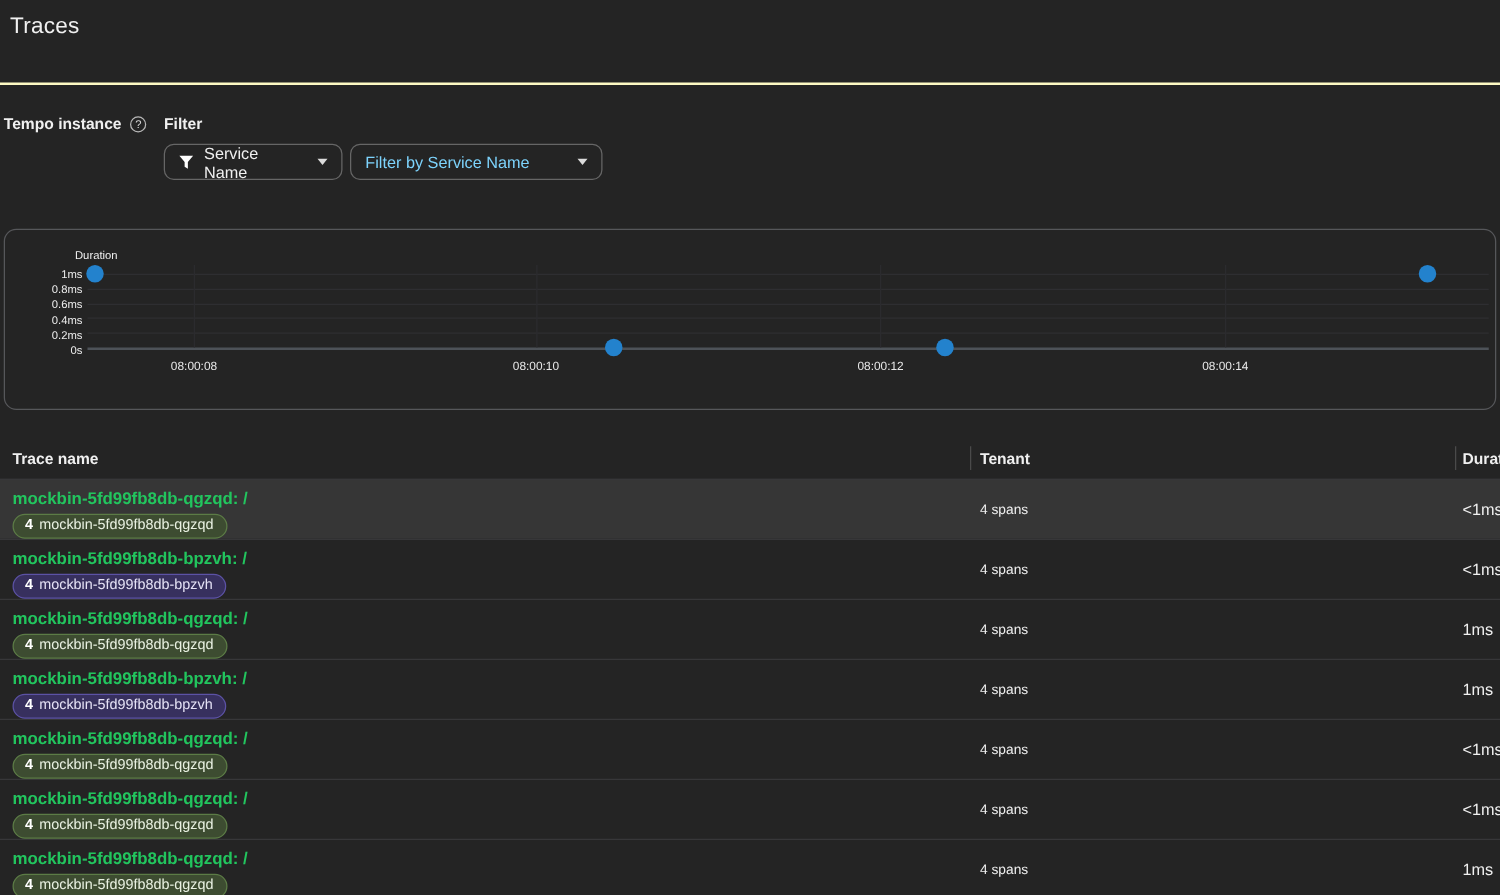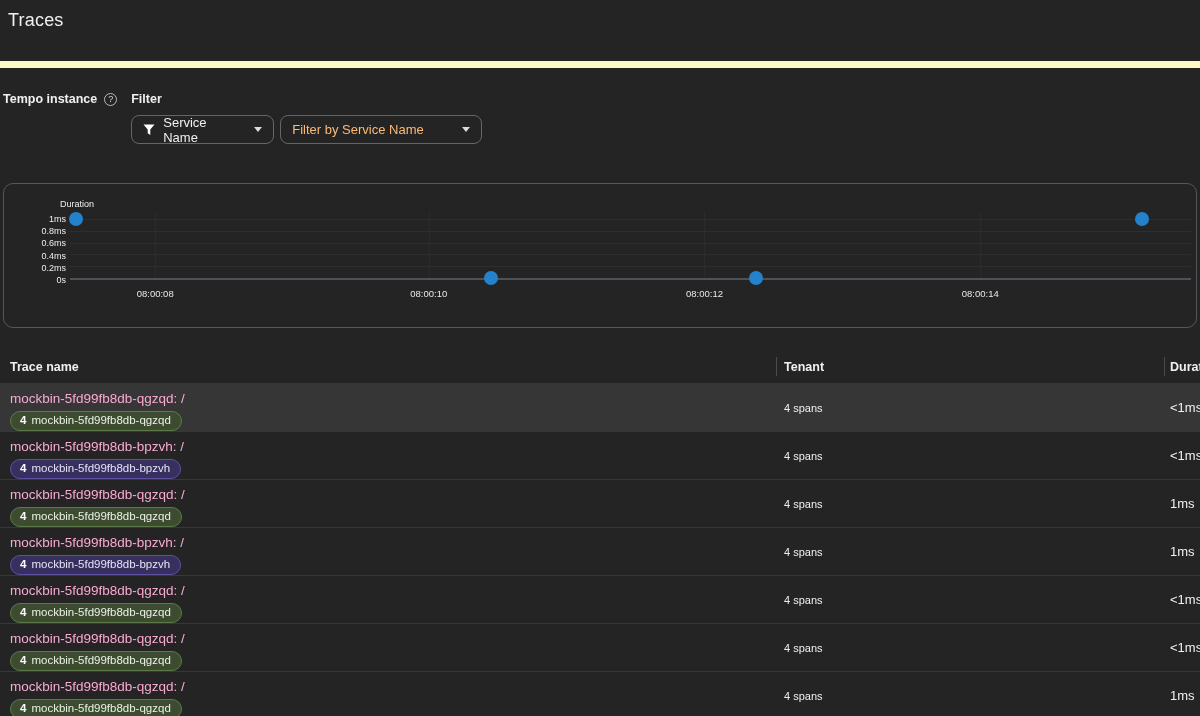--- a/index.html
+++ b/index.html
@@ -3,21 +3,21 @@
 <meta charset="utf-8">
 <style>
   * { box-sizing: border-box; margin: 0; padding: 0; }
   html,body { width:1200px; height:716px; overflow:hidden; }
   body {
     background:#242424; color:#f0f0f0;
     font-family:"Liberation Sans", sans-serif;
   }
 
   
-  .page-header { height:68px; border-bottom:7px solid #fef9c3; padding:10px 8px 0 8px; }
+  .page-header { height:68px; border-bottom:2px solid #fef9c3; padding:10px 8px 0 8px; }
   .page-title { font-size:18px; font-weight:500; letter-spacing:.2px; }
 
   
   .toolbar { display:flex; padding:24px 3px 0 3px; }
   .field { margin-right:14px; }
   .field-label { font-size:12.5px; font-weight:700; margin-bottom:9px; display:flex; align-items:center; }
   .help-icon {
     width:13px; height:13px; border:1px solid #b8b8b8; border-radius:50%;
     font-size:9px; font-weight:400; color:#d8d8d8; display:inline-flex;
     align-items:center; justify-content:center; margin-left:7px; cursor:pointer;
@@ -29,21 +29,21 @@
   }
   .select .grow { flex:1 1 auto; text-align:left; }
   .caret {
     width:0; height:0; margin-left:10px;
     border-left:4.5px solid transparent; border-right:4.5px solid transparent;
     border-top:5px solid #dcdcdc;
   }
   .w224 { width:224px; } .w152 { width:152px; } .w143 { width:143px; } .w202 { width:202px; }
   .filter-controls { display:flex; }
   .filter-controls .select + .select { margin-left:6px; }
-  .placeholder-text { color:#fdba74; }
+  .placeholder-text { color:#7dd3fc; }
   .funnel-icon { margin-right:8px; display:inline-flex; }
 
   
   .chart-panel {
     position:relative; margin:39px 3px 0 3px; height:145px;
     border:1px solid #56575a; border-radius:10px; background:#242424;
   }
   .chart-ylabel { position:absolute; left:56px; top:15px; font-size:9px; color:#f0f0f0; }
   .chart-yticks { position:absolute; left:0; top:35px; width:62px; height:61px; }
   .ytick { position:absolute; right:0; transform:translateY(-50%); font-size:9px; color:#ededed; white-space:nowrap; }
@@ -68,21 +68,21 @@
   .th-spans { width:388px; padding-left:8px; }
   .th-dur  { width:36px; padding-left:6px; overflow:visible; white-space:nowrap; }
   .th-spans::before, .th-dur::before {
     content:""; position:absolute; left:0; top:7px; height:19px; width:1px; background:#4a4a4a;
   }
   .trow { display:flex; height:48px; border-top:1px solid #373739; cursor:pointer; }
   .trow.highlight { background:#363636; }
   .td-name { width:776px; padding:7px 0 0 10px; }
   .td-spans { width:388px; padding-left:8px; display:flex; align-items:center; font-size:11px; }
   .td-dur { width:36px; padding-left:6px; display:flex; align-items:center; font-size:13px; white-space:nowrap; overflow:visible; }
-  .trace-name { font-size:13.5px; font-weight:400; color:#f9a8d4; }
+  .trace-name { font-size:13.5px; font-weight:700; color:#22c55e; }
   .badge {
     display:inline-flex; align-items:center; margin-top:5px;
     border-radius:12px; padding:2px 10px 3px 9px; font-size:11.5px; line-height:13px;
   }
   .badge .badge-count { font-weight:700; color:#fff; margin-right:5px; }
   .badge-green { background:#3d4c31; border:1px solid #5c7c46; color:#e9f1e2; }
   .badge-purple { background:#37305e; border:1px solid #5c52a5; color:#e5e2f6; }
 </style>
 </head>
 <body>

